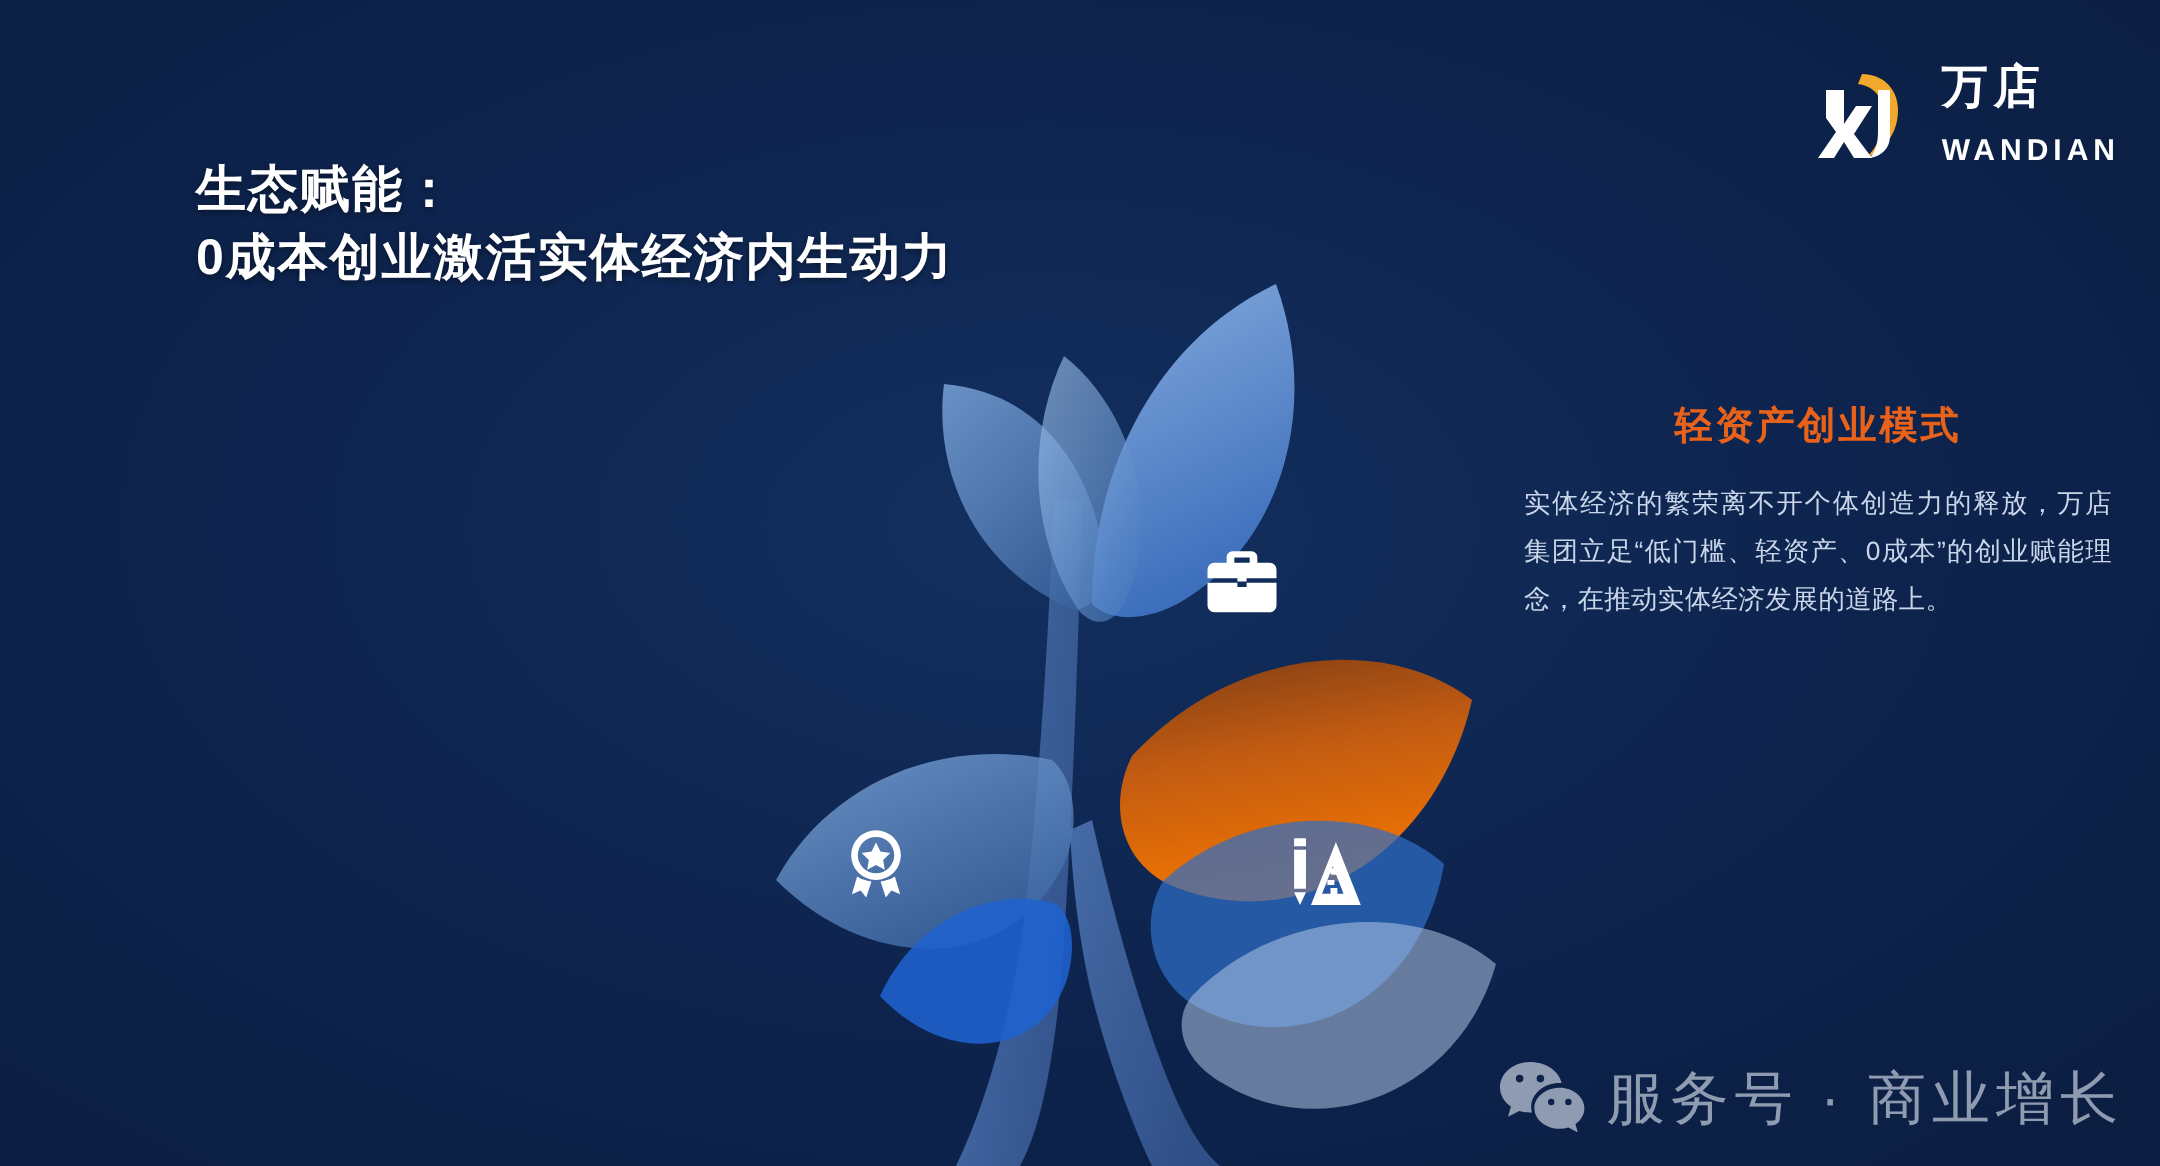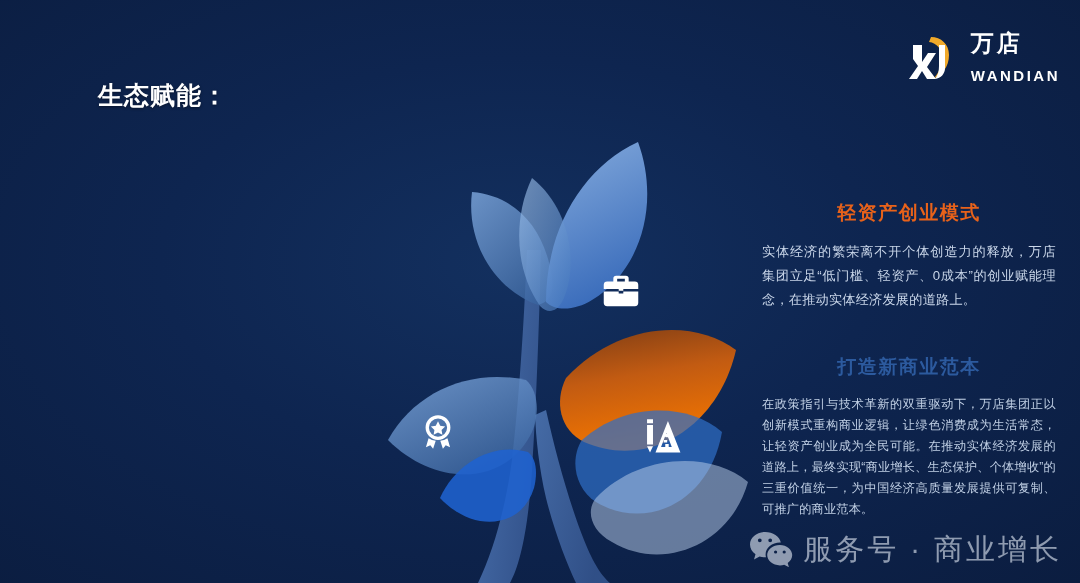--- a/index.html
+++ b/index.html
@@ -230,20 +230,21 @@
   <span class="glyph" id="icon-design">
     <svg width="46" height="46" viewBox="0 0 24 24" fill="#ffffff">
       <path d="M4.2 3.2h3.1v2.1H4.2zM4.2 6.2h3.1v10.2H4.2zM4.2 17.3h3.1L5.75 20.6 4.2 17.3z"></path>
       <path d="M15.1 4.2 21.6 20.6H8.6L15.1 4.2Zm0 4.2-3.6 9.3h2.2v-1.5h1.8v1.5h1.6l-2-5.2h-1.4v-1.5h.8l-.4-1.1v-1.5h1Z"></path>
       <path d="M12.9 14.1h1.8v1.3h-1.8zM13.9 11.4h1.8v1.3h-1.8z"></path>
     </svg>
   </span>
 
   <div id="title-block">
     <div class="title-line">生态赋能：</div>
+    <div class="title-line">0成本创业激活实体经济内生动力</div>
   </div>
 
   <div id="logo-block">
     <span id="logo-mark">
       <svg viewBox="0 0 54 48" xmlns="http://www.w3.org/2000/svg">
         <path d="M22 3c10 0 18 7 18 18 0 12-7 20-16 24 6-6 9-13 9-21 0-9-5-15-13-16Z" fill="#f0a92a"></path>
         <path d="M4 11h9v17l6-9h8l-9 14 9 12h-9l-5-8-5 8H0l9-13-5-7V11Z" fill="#ffffff"></path>
         <path d="M30 11h6v23c0 6-4 10-10 11 3-4 4-8 4-13V11Z" fill="#ffffff"></path>
       </svg>
     </span>
@@ -254,24 +255,20 @@
   </div>
 
 
   <div id="right-col">
 
     <div id="sec-1">
       <div class="sec-heading accent-orange">轻资产创业模式</div>
       <div class="sec-body">实体经济的繁荣离不开个体创造力的释放，万店集团立足“低门槛、轻资产、0成本”的创业赋能理念，在推动实体经济发展的道路上。</div>
     </div>
 
-    <div id="sec-2">
-      <div class="sec-heading accent-blue">打造新商业范本</div>
-      <div class="sec-body dense">在政策指引与技术革新的双重驱动下，万店集团正以创新模式重构商业逻辑，让绿色消费成为生活常态，让轻资产创业成为全民可能。在推动实体经济发展的道路上，最终实现“商业增长、生态保护、个体增收”的三重价值统一，为中国经济高质量发展提供可复制、可推广的商业范本。</div>
-    </div>
 
   </div>
 
   <div id="watermark">
     <span id="wm-icon">
       <svg width="44" height="38" viewBox="0 0 44 38" fill="#dfe7f2">
         <path d="M16 3C7.7 3 1 8.6 1 15.6c0 3.9 2.1 7.4 5.5 9.7L5 30.4l5.6-2.9c1.7.5 3.5.8 5.4.8h1a10.6 10.6 0 0 1-.4-2.9c0-6.6 6.4-11.9 14.3-11.9h.9C30.6 7.6 24 3 16 3Zm-5.2 6.4a1.9 1.9 0 1 1 0 3.8 1.9 1.9 0 0 1 0-3.8Zm10.4 0a1.9 1.9 0 1 1 0 3.8 1.9 1.9 0 0 1 0-3.8Z"></path>
         <path d="M30.9 15.9c-7 0-12.7 4.6-12.7 10.2 0 5.7 5.7 10.3 12.7 10.3 1.5 0 2.9-.2 4.3-.6l4.7 2.4-1.2-4.2c2.8-1.9 4.5-4.7 4.5-7.9 0-5.6-5.7-10.2-12.3-10.2Zm-4.3 5.5a1.6 1.6 0 1 1 0 3.2 1.6 1.6 0 0 1 0-3.2Zm8.6 0a1.6 1.6 0 1 1 0 3.2 1.6 1.6 0 0 1 0-3.2Z"></path>
       </svg>
     </span>

